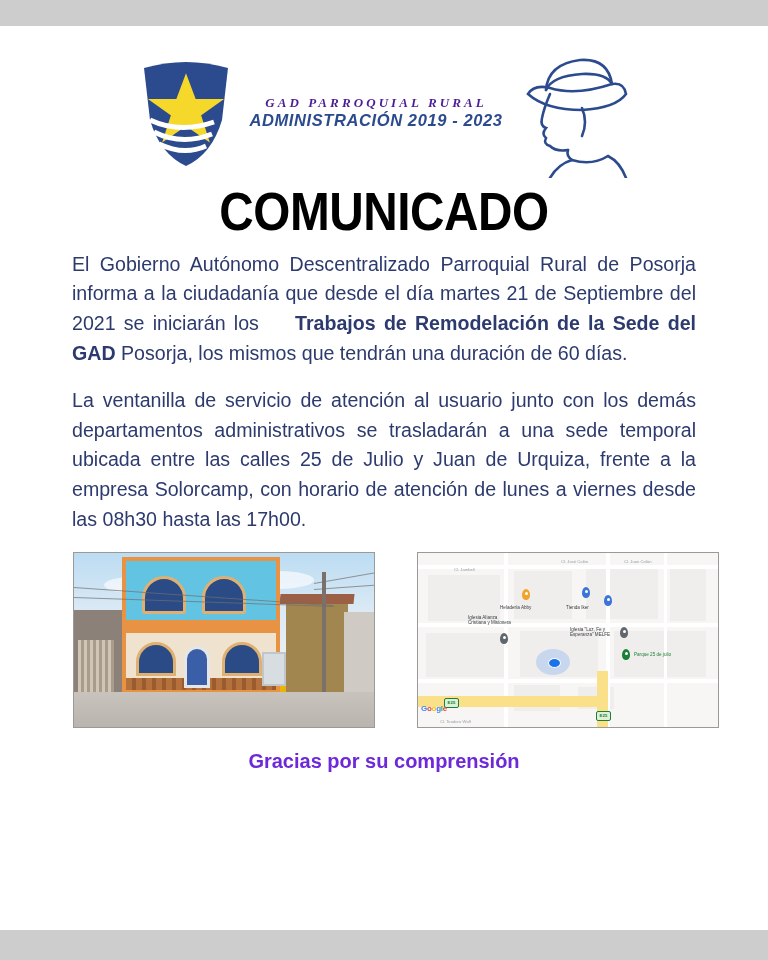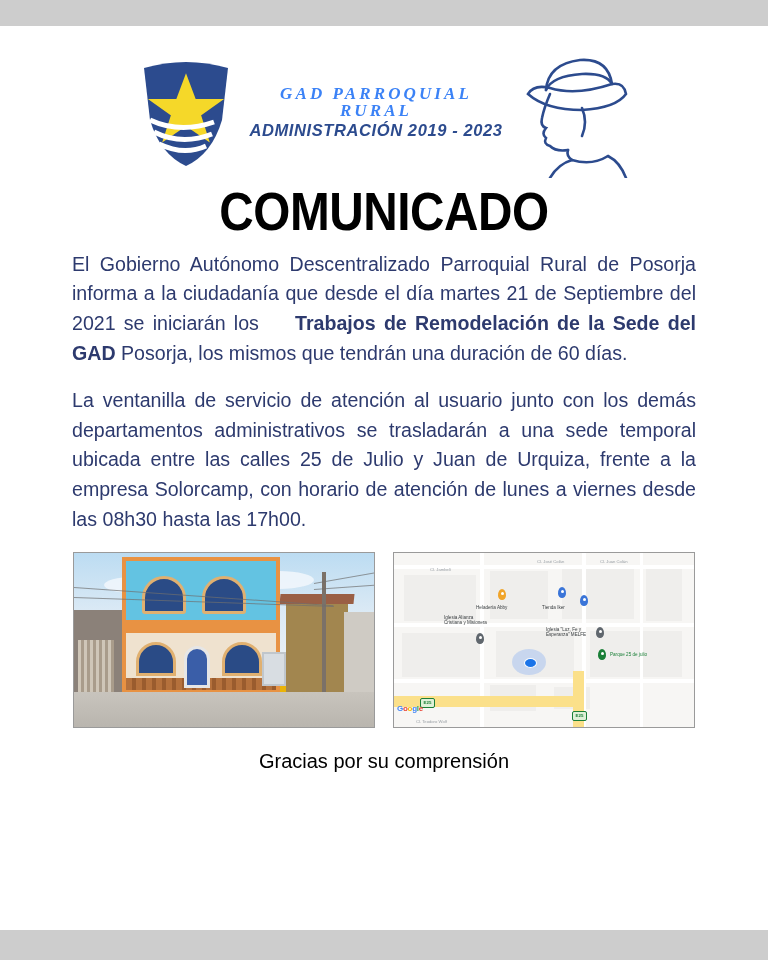--- a/index.html
+++ b/index.html
@@ -54,25 +54,25 @@
     position: relative;
   }
   .logo-words {
     flex: 0 0 auto;
     width: 268px;
     text-align: center;
     line-height: 1;
     margin-left: 4px;
   }
   .logo-line1 {
-    font-size: 17px;
+    font-size: 13px;
     letter-spacing: 3.1px;
     font-weight: bold;
     font-style: italic;
-    color: #3b82f6;
+    color: #4c1d95;
     font-family: "Liberation Serif", serif;
   }
   .logo-line2 {
     font-size: 59px;
     font-weight: bold;
     font-style: italic;
     letter-spacing: -0.5px;
     color: #2c4b8e;
     font-family: "Liberation Serif", serif;
     margin-top: 2px;
@@ -129,20 +129,21 @@
     justify-content: center;
   }
   .photo-frame, .map-frame {
     width: 302px;
     height: 176px;
     border: 1px solid #9a9a9a;
     box-sizing: border-box;
     overflow: hidden;
     position: relative;
     background: #eab308;
+    margin-left: 24px;
   }
 
   
   .photo-inner { position: absolute; inset: 0; overflow: hidden; }
   .sky { position:absolute; left:0; top:0; width:100%; height:58%;
          background: linear-gradient(#bcdcf2, #dceaf5 60%, #e8eff5); }
   .cloud { position:absolute; background:#f2f7fb; border-radius:50%; opacity:.85;}
   .ground { position:absolute; left:0; bottom:0; width:100%; height:20%;
             background: linear-gradient(#c8c4bd, #b9b5ae); }
   .bldg {
@@ -255,21 +256,21 @@
   }
   .gmap-logo span:nth-child(1){color:#4285f4;}
   .gmap-logo span:nth-child(2){color:#ea4335;}
   .gmap-logo span:nth-child(3){color:#fbbc05;}
   .gmap-logo span:nth-child(4){color:#4285f4;}
   .gmap-logo span:nth-child(5){color:#34a853;}
   .gmap-logo span:nth-child(6){color:#ea4335;}
 
   
   .thanks {
-    text-align:center; color:#000000; font-size:20px; font-weight:normal;
+    text-align:center; color:#6d28d9; font-size:20px; font-weight:bold;
     margin-top: 22px;
   }
   .sign {
     text-align:center; color:#2d3a6e; font-size:18.5px;
     margin-top: 20px; line-height:1.45; font-weight:400;
   }
 </style>
 </head>
 <body>
 

